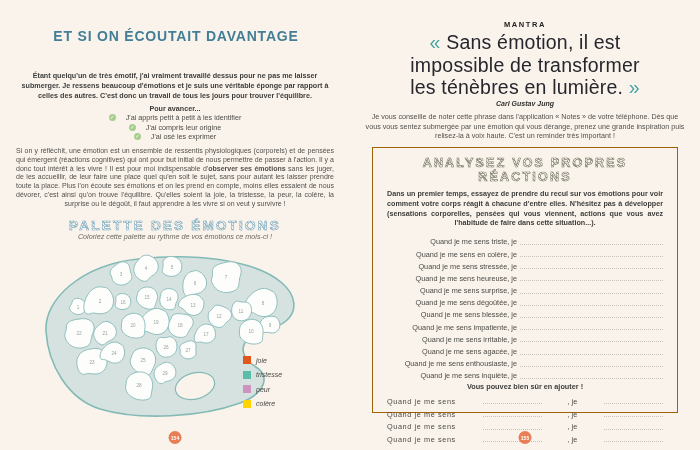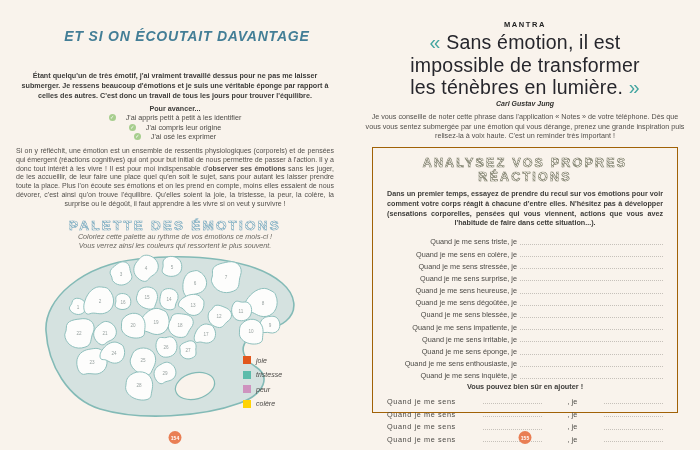--- a/index.html
+++ b/index.html
@@ -4,23 +4,23 @@
 <style>
   * { margin:0; padding:0; box-sizing:border-box; }
   html,body { width:700px; height:450px; overflow:hidden; }
   body { font-family:"Liberation Sans", sans-serif; background:#f9f3ec; color:#3e3d3b; }
   .spread { position:relative; width:700px; height:450px; }
   .page { position:absolute; top:0; height:450px; width:350px; }
   .page.left { left:0; }
   .page.right { left:350px; }
 
   
-  .title { position:absolute; top:27px; left:12px; width:350px; text-align:center;
+  .title { position:absolute; top:27px; left:1px; width:350px; text-align:center;
            font-size:14px; font-weight:bold; letter-spacing:0.8px; line-height:1.32;
-           color:#437e96;font-style:italic; }
+           color:#437e96; }
   .intro { position:absolute; top:71px; left:15px; width:320px; text-align:center;
            font-size:7.2px; font-weight:bold; line-height:1.42; color:#3e3d3b; }
   .advance-head { position:absolute; top:104px; left:0; width:350px; text-align:center;
            font-size:7.2px; font-weight:bold; color:#3e3d3b; }
   .checklist { position:absolute; top:113px; left:0; width:350px; text-align:center; }
   .check-item { display:flex; justify-content:center; align-items:center; gap:10px;
            font-size:7.2px; color:#4c4a46; height:9.4px; }
   .check-icon { display:inline-flex; width:7px; height:7px; border-radius:50%;
            background:#a7ce8e; color:#fff; font-size:5px; line-height:7px;
            align-items:center; justify-content:center; flex:0 0 auto; }
@@ -102,21 +102,20 @@
           <span class="check-icon">✓</span>
           <span>J'ai osé les exprimer</span>
         </div>
       </div>
     <p class="bodytext">
       <span>Si on y réfléchit, une émotion est un ensemble de ressentis physiologiques (corporels) et de pensées qui émergent (réactions cognitives) qui ont pour but initial de nous permettre de passer à l'action. Il y a donc tout intérêt à les vivre ! Il est pour moi indispensable d'</span><b>observer ses émotions</b><span> sans les juger, de les accueillir, de leur faire une place quel qu'en soit le sujet, sans pour autant les laisser prendre toute la place. Plus l'on écoute ses émotions et on les prend en compte, moins elles essaient de nous dévorer, c'est ainsi qu'on trouve l'équilibre. Qu'elles soient la joie, la tristesse, la peur, la colère, la surprise ou le dégoût, il faut apprendre à les vivre si on veut y survivre !</span>
     </p>
     <h2 class="palette-heading hatch blue">PALETTE DES ÉMOTIONS</h2>
     <div class="caption">
       <div>Coloriez cette palette au rythme de vos émotions ce mois-ci !</div>
-      <div>Vous verrez ainsi les couleurs qui ressortent le plus souvent.</div>
     </div>
     <div class="palette-wrap">
       <svg viewBox="0 0 290 175" width="290" height="175">
         <path class="palette-base" d="M 16 80 C 14 48, 52 14, 108 8 C 164 2, 224 8, 252 32 C 266 44, 268 60, 256 70 C 246 79, 228 78, 218 88 C 209 97, 213 108, 226 116 C 240 125, 236 142, 210 152 C 172 166, 110 170, 70 158 C 38 148, 18 114, 16 80 Z"></path>
         <g id="spots">
             <path d="M -9 -3 C -10 -9 -3 -12 3 -10 C 9 -8 11 -2 9 4 C 6 10 -3 11 -8 7 C -12 4 -8 1 -9 -3 Z" class="spot" transform="translate(48 56) rotate(20) scale(0.8)"></path>
             <text x="48" y="57.8" class="spot-num">1</text>
             <path d="M -7 -8 C -1 -12 7 -10 9 -4 C 11 2 7 5 8 9 C 9 13 3 14 -2 11 C -8 8 -12 2 -10 -3 C -9 -6 -9 -7 -7 -8 Z" class="spot" transform="translate(70 50) rotate(80) scale(1.35)"></path>
             <text x="70" y="51.8" class="spot-num">2</text>
             <path d="M -10 -1 C -12 -7 -5 -9 0 -11 C 6 -13 11 -9 10 -3 C 9 2 12 6 7 9 C 1 13 -6 11 -9 6 C -11 3 -9 2 -10 -1 Z" class="spot" transform="translate(91 23) rotate(-15) scale(1)"></path>
@@ -217,45 +216,45 @@
           </div>
           <div class="prompt-row">
             <span class="prompt-label">Quand je me sens en colère, je</span>
             <span class="leader"></span>
           </div>
           <div class="prompt-row">
             <span class="prompt-label">Quand je me sens stressée, je</span>
             <span class="leader"></span>
           </div>
           <div class="prompt-row">
+            <span class="prompt-label">Quand je me sens heureuse, je</span>
+            <span class="leader"></span>
+          </div>
+          <div class="prompt-row">
             <span class="prompt-label">Quand je me sens surprise, je</span>
             <span class="leader"></span>
           </div>
           <div class="prompt-row">
-            <span class="prompt-label">Quand je me sens heureuse, je</span>
-            <span class="leader"></span>
-          </div>
-          <div class="prompt-row">
             <span class="prompt-label">Quand je me sens dégoûtée, je</span>
             <span class="leader"></span>
           </div>
           <div class="prompt-row">
             <span class="prompt-label">Quand je me sens blessée, je</span>
             <span class="leader"></span>
           </div>
           <div class="prompt-row">
             <span class="prompt-label">Quand je me sens impatiente, je</span>
             <span class="leader"></span>
           </div>
           <div class="prompt-row">
             <span class="prompt-label">Quand je me sens irritable, je</span>
             <span class="leader"></span>
           </div>
           <div class="prompt-row">
-            <span class="prompt-label">Quand je me sens éponge, je</span>
+            <span class="prompt-label">Quand je me sens agacée, je</span>
             <span class="leader"></span>
           </div>
           <div class="prompt-row">
             <span class="prompt-label">Quand je me sens enthousiaste, je</span>
             <span class="leader"></span>
           </div>
           <div class="prompt-row">
             <span class="prompt-label">Quand je me sens inquiète, je</span>
             <span class="leader"></span>
           </div>

